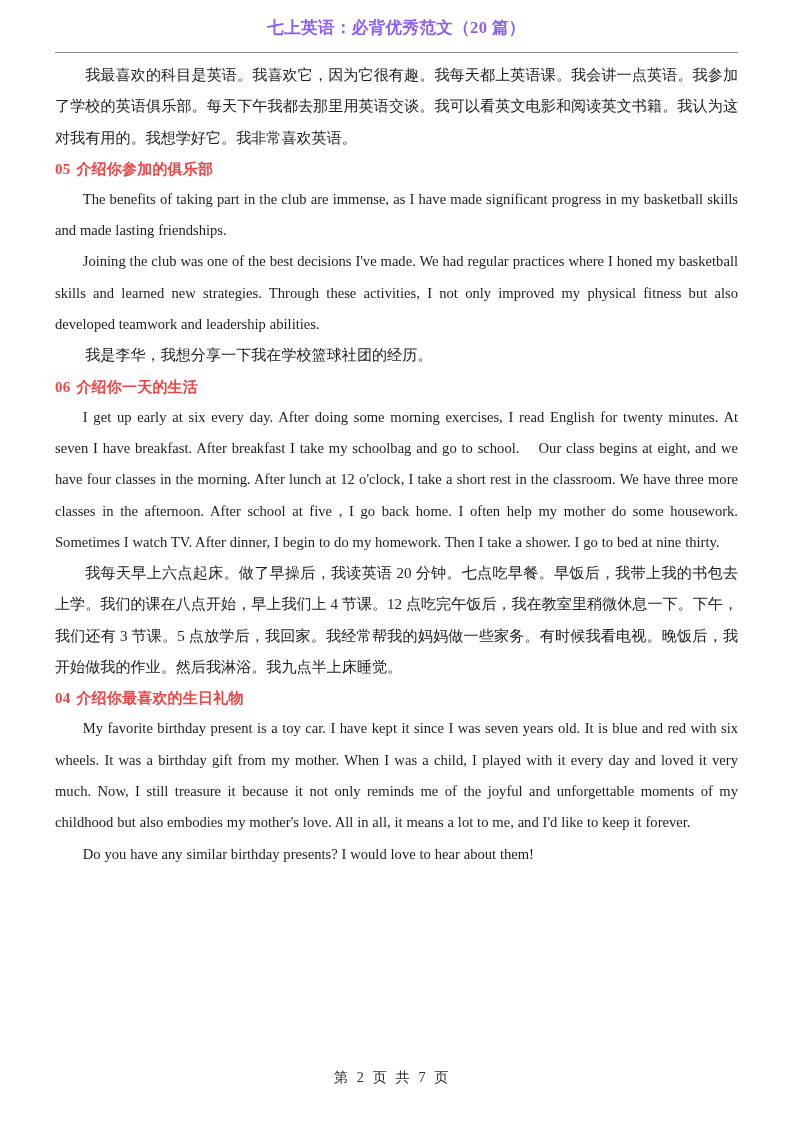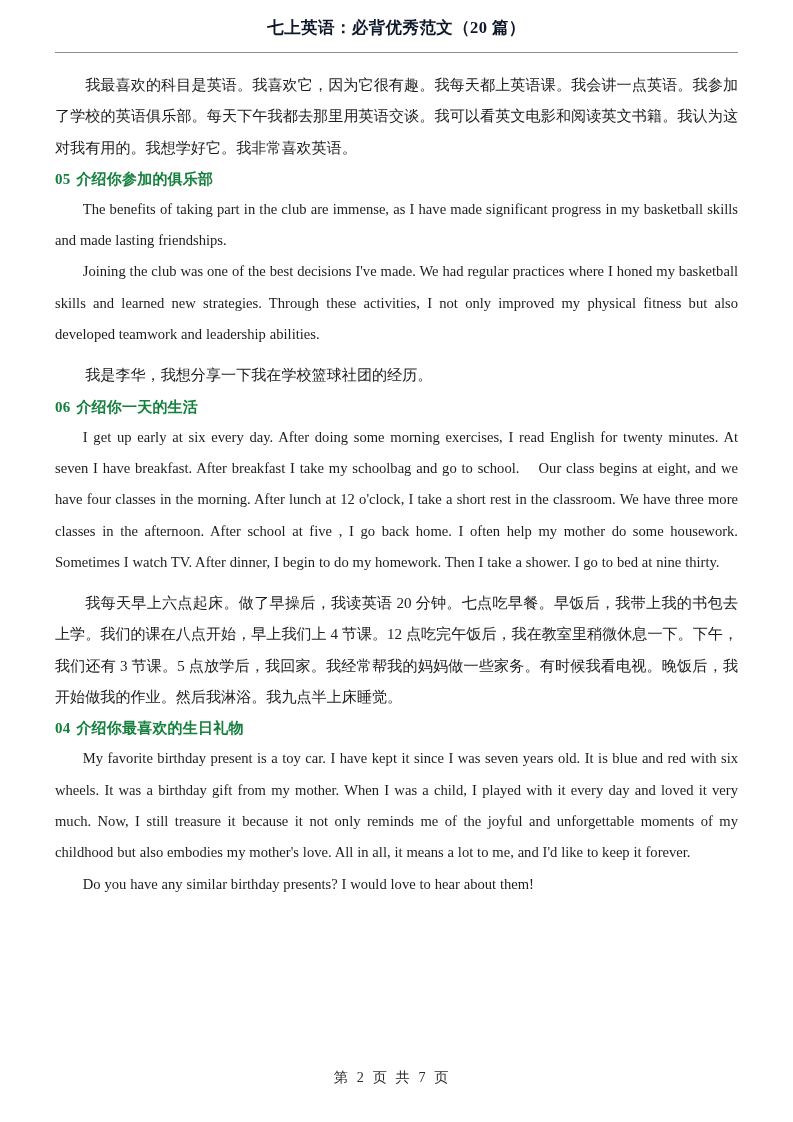--- a/index.html
+++ b/index.html
@@ -25,21 +25,21 @@
   .doc-title {
     position: absolute;
     left: 55px;
     top: 17px;
     width: 683px;
     text-align: center;
     font-family: "Liberation Serif", "DejaVu Serif", serif;
     font-weight: bold;
     font-size: 16.5px;
     letter-spacing: 0.4px;
-    color: #0f172a;
+    color: #8b5cf6;
     white-space: nowrap;
   }
   .header-rule {
     position: absolute;
     left: 55px;
     top: 52px;
     width: 683px;
     height: 0;
     border-top: 1.6px solid #8c8c8c;
   }
@@ -59,32 +59,31 @@
   }
   p.en {
     font-size: 14.6px;
     word-spacing: 0.2px;
   }
   p.cn {
     font-size: 15.1px;
   }
   p.indent {
     text-indent: 2em;
-    margin-top: 10px;
   }
   p.indent-en {
     text-indent: 1.9em;
   }
   .section-head {
     margin: 0;
     font-family: "Liberation Serif", "DejaVu Serif", serif;
     font-weight: bold;
     font-size: 15px;
     line-height: 30px;
-    color: #15803d;
+    color: #ef4444;
     letter-spacing: 0.2px;
   }
   .section-head .num {
     margin-right: 6px;
   }
   .footer {
     position: absolute;
     left: 0;
     top: 1068px;
     width: 785px;

